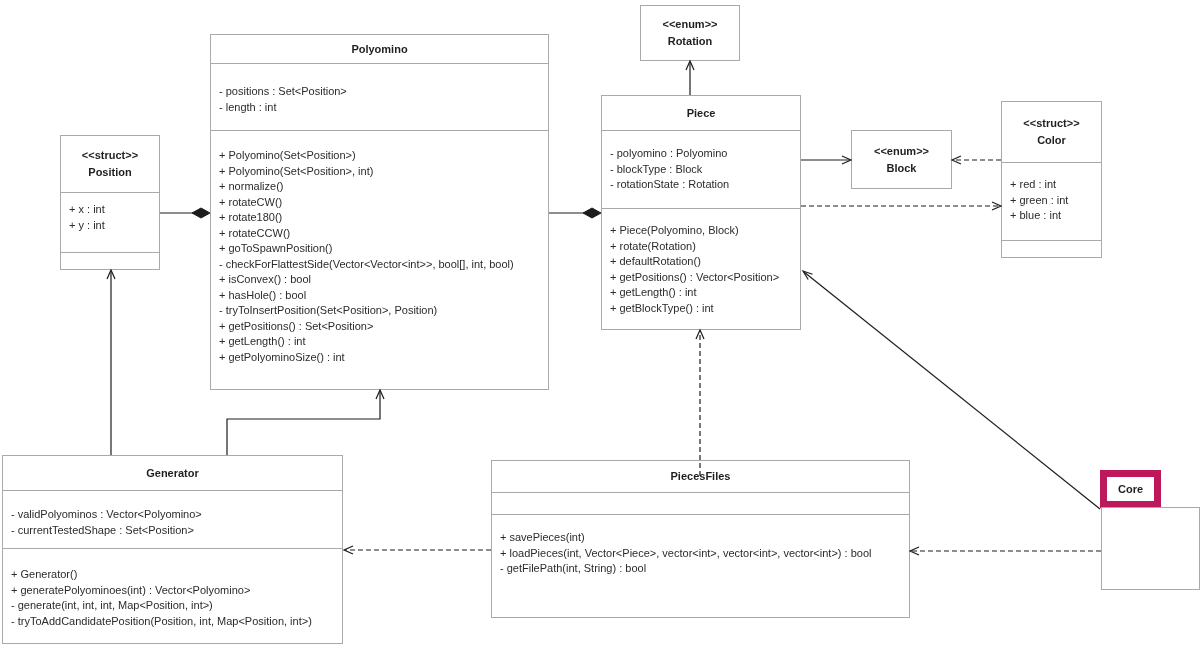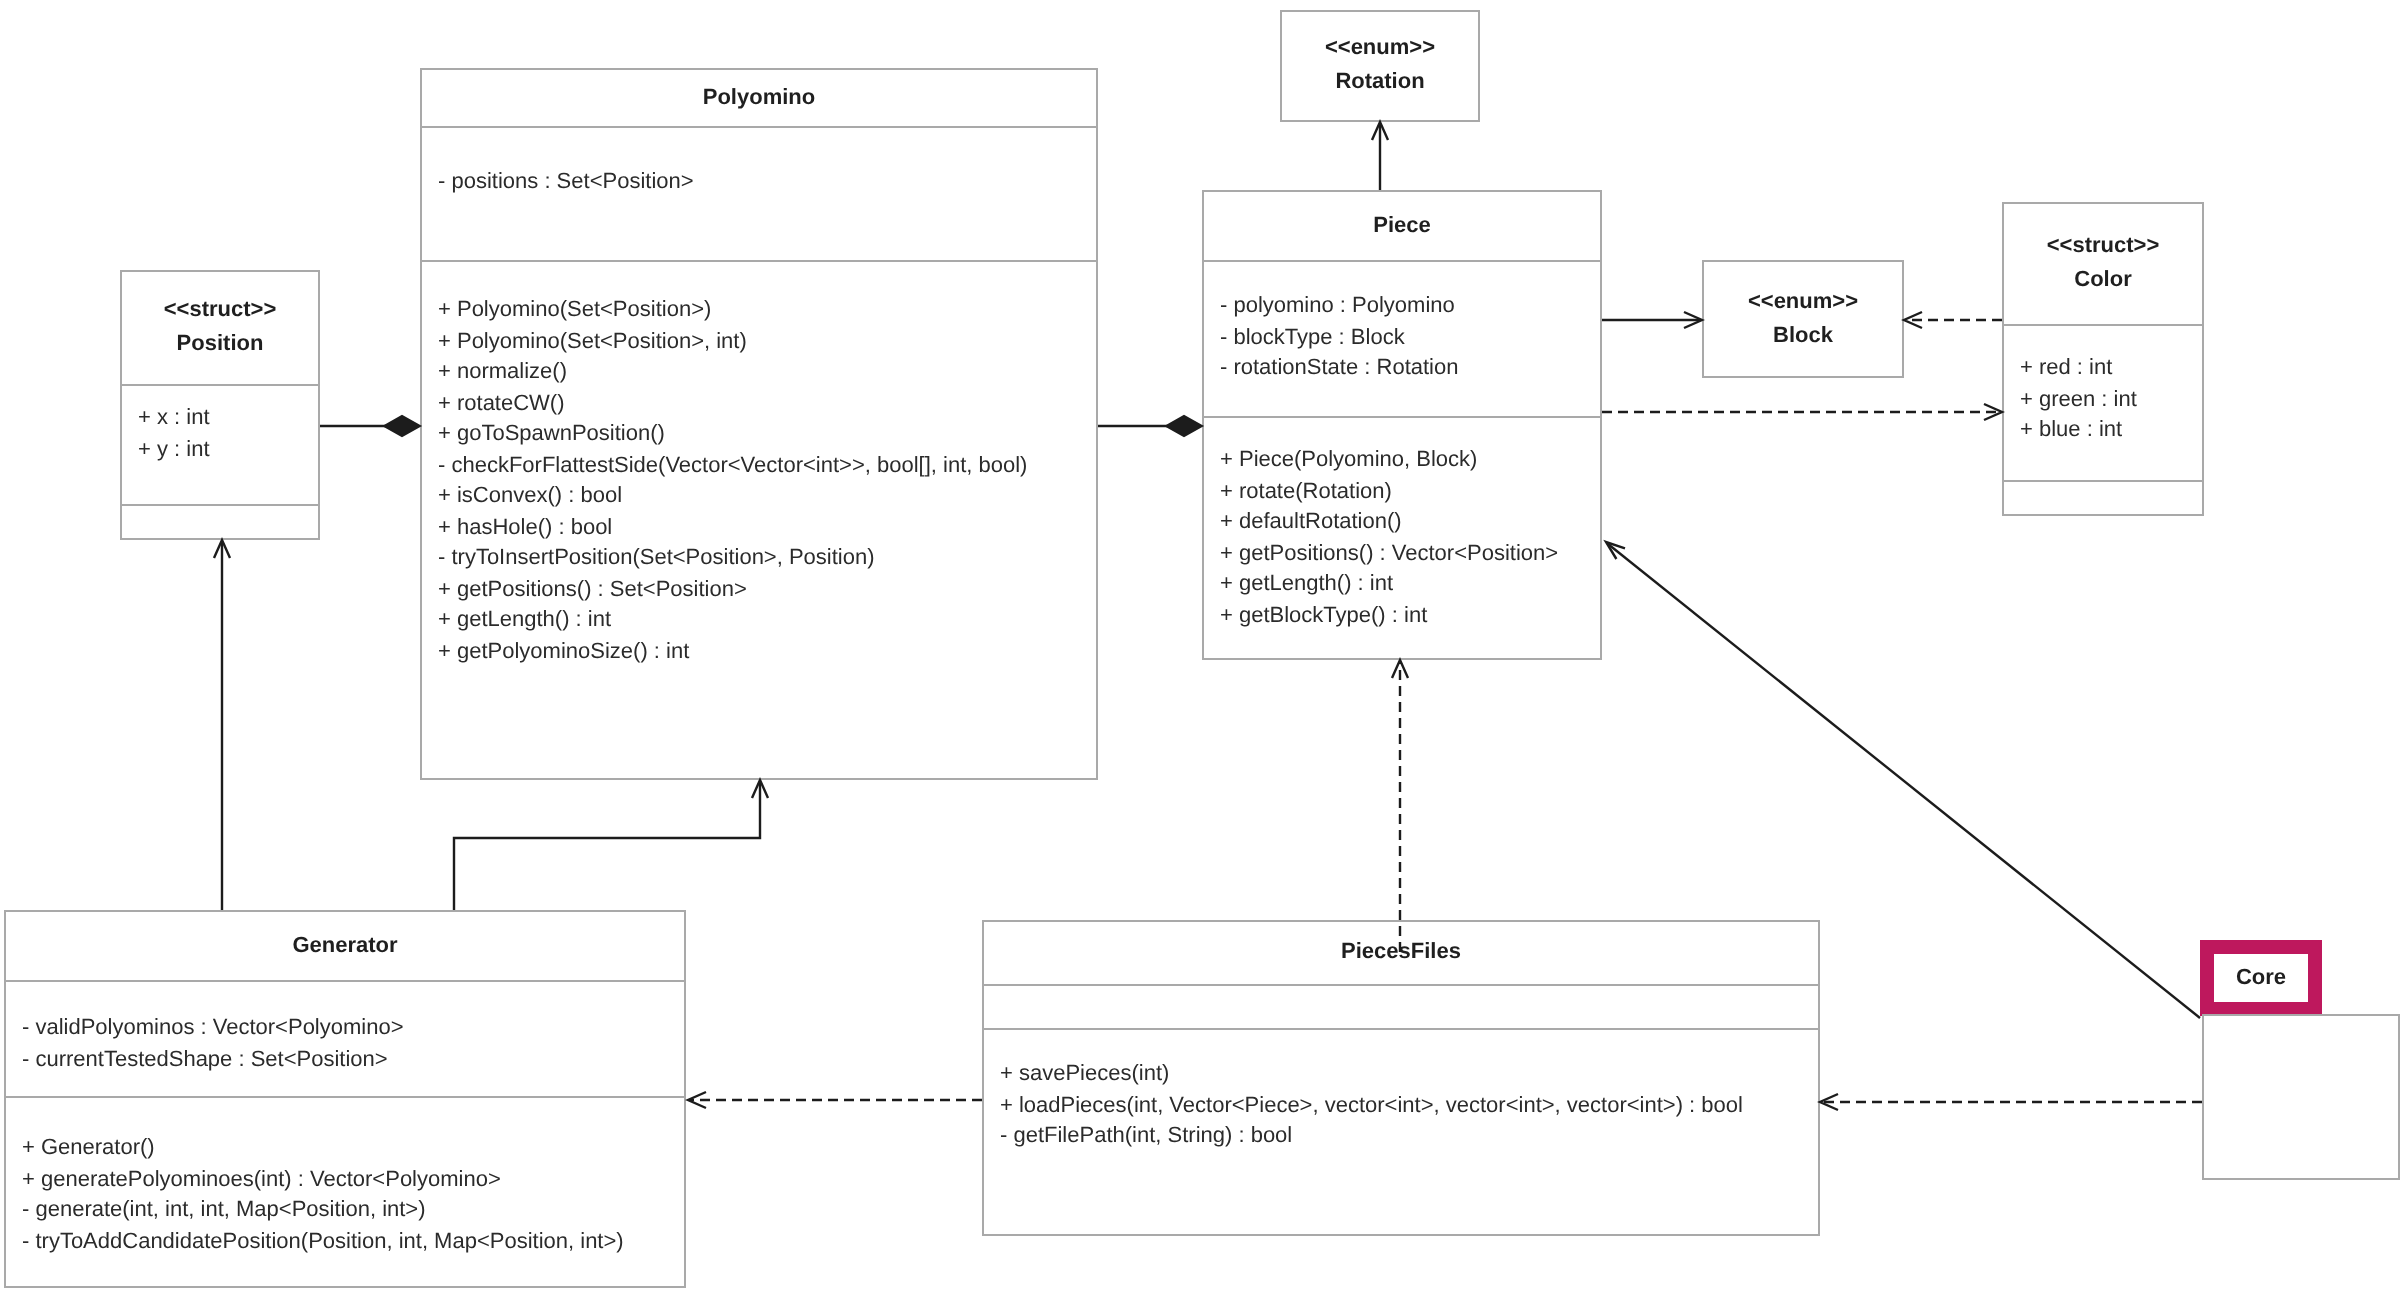--- a/index.html
+++ b/index.html
@@ -133,26 +133,29 @@
     </div>
     <div class="uml-methods"></div>
   </div>
 
   <div class="uml-box" id="box-polyomino">
     <div class="uml-header">
       <div class="uml-title">Polyomino</div>
     </div>
     <div class="uml-attrs">
       <div class="uml-line">- positions : Set&lt;Position&gt;</div>
+      <div class="uml-line">- length : int</div>
     </div>
     <div class="uml-methods">
       <div class="uml-line">+ Polyomino(Set&lt;Position&gt;)</div>
       <div class="uml-line">+ Polyomino(Set&lt;Position&gt;, int)</div>
       <div class="uml-line">+ normalize()</div>
       <div class="uml-line">+ rotateCW()</div>
+      <div class="uml-line">+ rotate180()</div>
+      <div class="uml-line">+ rotateCCW()</div>
       <div class="uml-line">+ goToSpawnPosition()</div>
       <div class="uml-line">- checkForFlattestSide(Vector&lt;Vector&lt;int&gt;&gt;, bool[], int, bool)</div>
       <div class="uml-line">+ isConvex() : bool</div>
       <div class="uml-line">+ hasHole() : bool</div>
       <div class="uml-line">- tryToInsertPosition(Set&lt;Position&gt;, Position)</div>
       <div class="uml-line">+ getPositions() : Set&lt;Position&gt;</div>
       <div class="uml-line">+ getLength() : int</div>
       <div class="uml-line">+ getPolyominoSize() : int</div>
     </div>
   </div>

